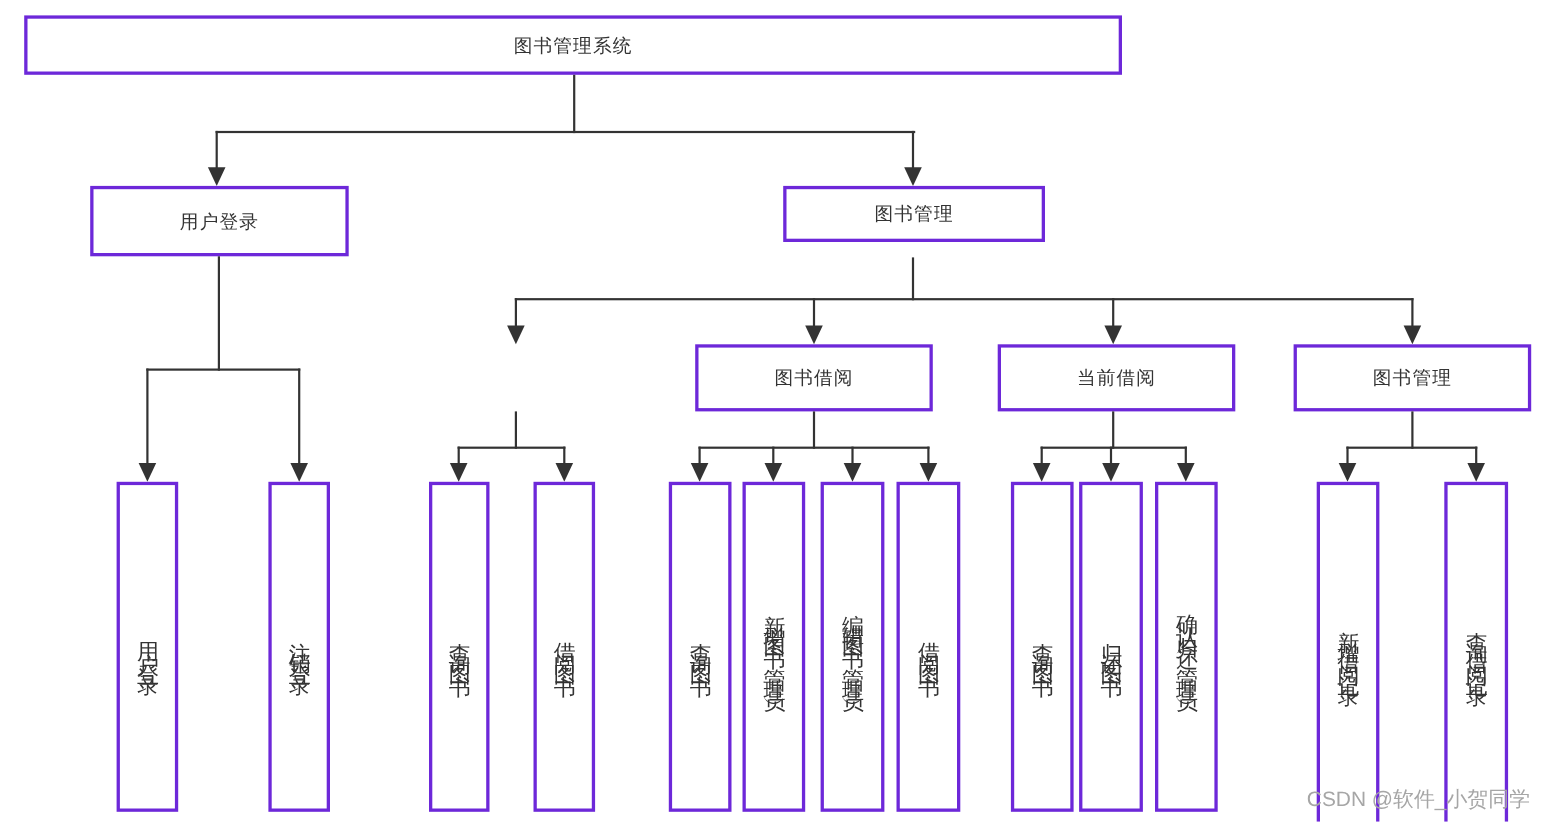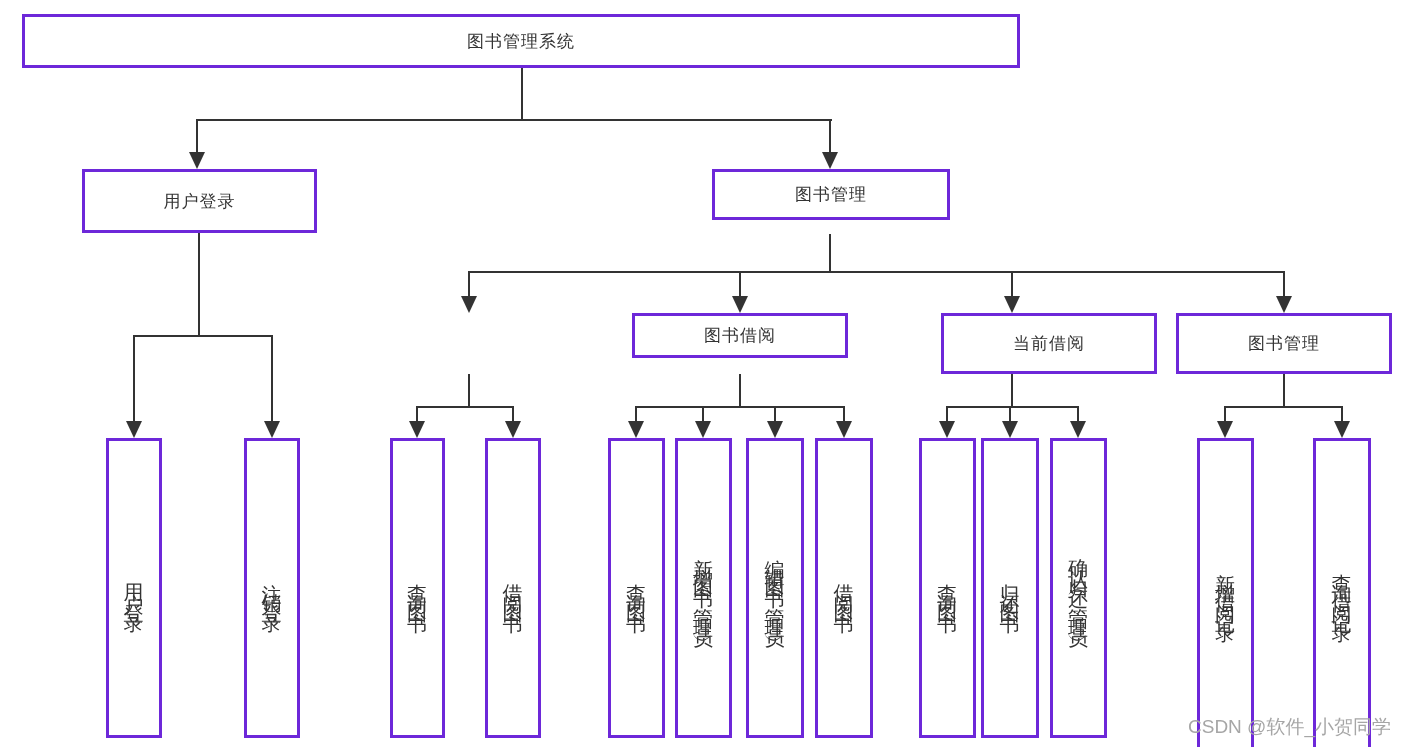--- a/index.html
+++ b/index.html
@@ -90,24 +90,24 @@
   <div class="line" style="left:468px; top:271px; width:817px; height:2px;"></div>
   <div class="line" style="left:468px; top:271px; width:2px; height:27px;"></div>
   <div class="tri" style="left:461px; top:296px;"></div>
   <div class="line" style="left:739px; top:271px; width:2px; height:27px;"></div>
   <div class="tri" style="left:732px; top:296px;"></div>
   <div class="line" style="left:1011px; top:271px; width:2px; height:27px;"></div>
   <div class="tri" style="left:1004px; top:296px;"></div>
   <div class="line" style="left:1283px; top:271px; width:2px; height:27px;"></div>
   <div class="tri" style="left:1276px; top:296px;"></div>
 
-  <div class="box" style="left:632px; top:313px; width:216px; height:45px;">
+  <div class="box" style="left:632px; top:313px; width:216px; height:61px;">
     <span class="h-label">图书借阅</span>
   </div>
-  <div class="box" style="left:941px; top:313px; width:216px; height:61px;">
+  <div class="box" style="left:907px; top:313px; width:216px; height:61px;">
     <span class="h-label">当前借阅</span>
   </div>
   <div class="box" style="left:1176px; top:313px; width:216px; height:61px;">
     <span class="h-label">图书管理</span>
   </div>
 
   <div class="line" style="left:468px; top:374px; width:2px; height:34px;"></div>
   <div class="line" style="left:416px; top:406px; width:98px; height:2px;"></div>
   <div class="line" style="left:416px; top:406px; width:2px; height:17px;"></div>
   <div class="tri" style="left:409px; top:421px;"></div>

